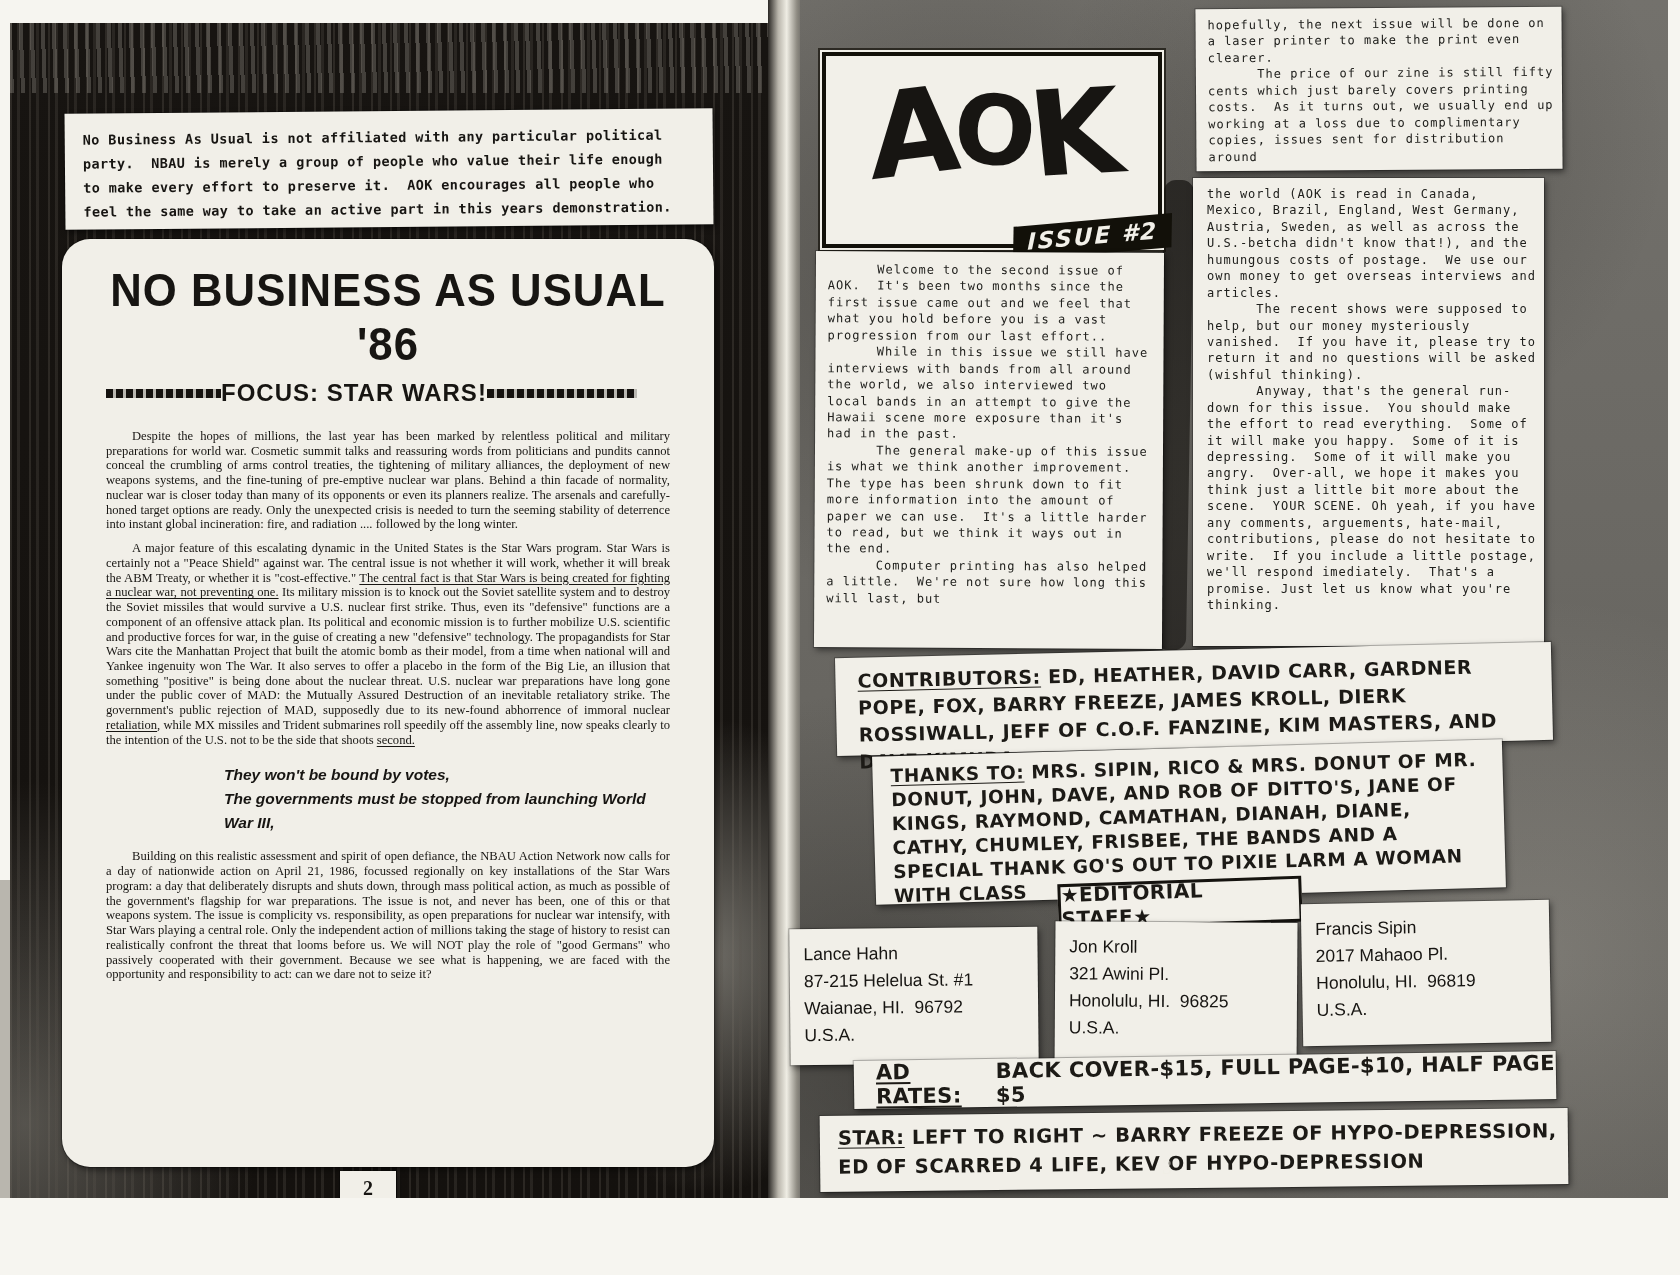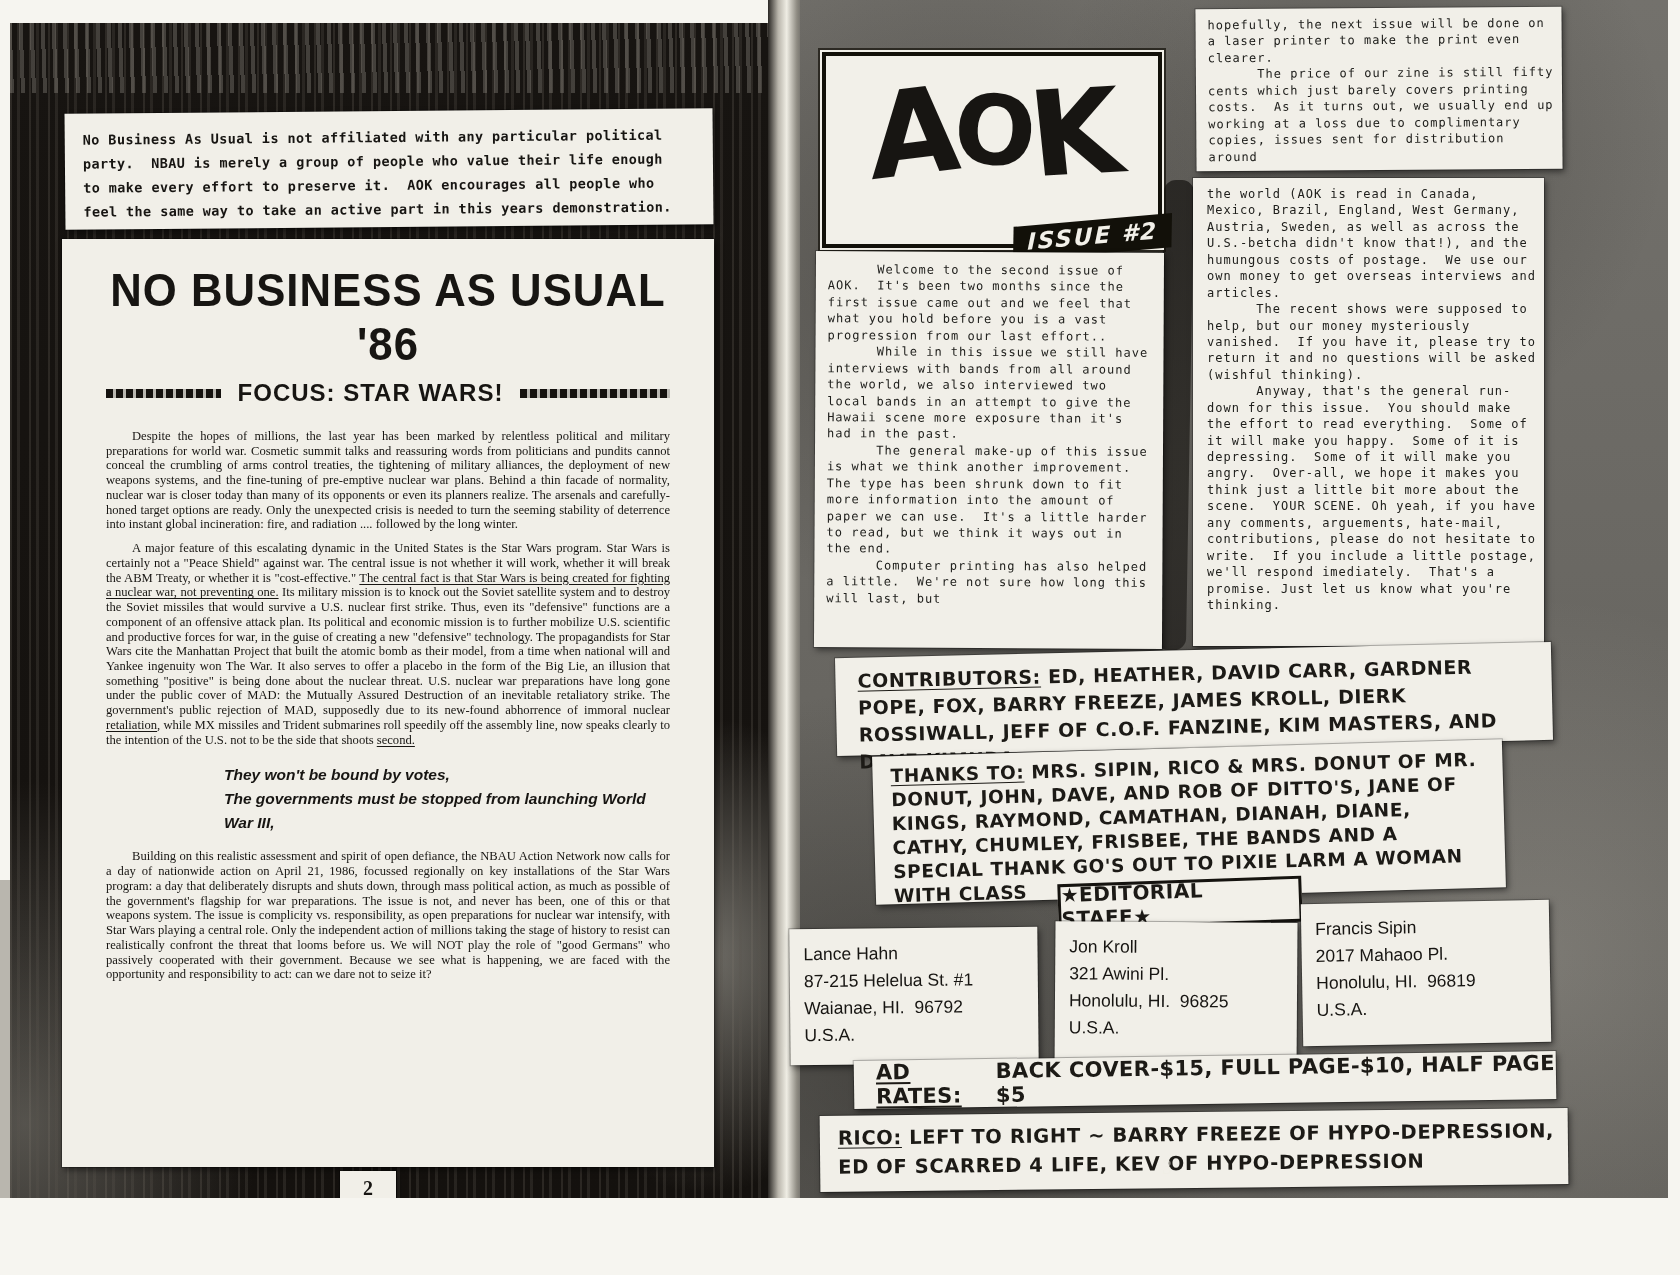--- a/index.html
+++ b/index.html
@@ -18,24 +18,24 @@
       background:repeating-linear-gradient(88deg, rgba(200,195,185,.25) 0 4px, transparent 4px 11px);}
 
   .paper{background:#f1efe8;box-shadow:0 0 0 1px rgba(0,0,0,.25), 2px 3px 6px rgba(0,0,0,.5);}
 
   .top-strip{position:absolute;left:55px;top:88px;width:648px;height:116px;
       transform:rotate(-.5deg);padding:14px 16px 0 18px;box-sizing:border-box;
       font-family:"DejaVu Sans Mono",monospace;font-weight:bold;font-size:13.5px;
       line-height:1.78;letter-spacing:.4px;white-space:pre-wrap;}
 
   .article{position:absolute;left:52px;top:216px;width:652px;height:928px;
-      padding:26px 44px 0 44px;box-sizing:border-box;}
+      padding:26px 44px 0 44px;box-sizing:border-box;border-radius:28px;}
   .headline{font-family:"Liberation Sans",sans-serif;font-weight:bold;font-size:42px;
       letter-spacing:1px;text-align:center;transform:scale(1.04,1.12);margin:4px 0 14px 0;}
-  .subhead-row{display:flex;align-items:center;justify-content:space-between;gap:0;margin:0 0 22px 0;}
+  .subhead-row{display:flex;align-items:center;justify-content:flex-start;gap:0;margin:0 0 22px 0;}
   .subhead{font-family:"Liberation Sans",sans-serif;font-weight:bold;font-size:24px;letter-spacing:1px;}
   .rule-hatch{height:9px;background:repeating-linear-gradient(90deg,#15120f 0 7px,rgba(21,18,15,.25) 7px 10px);}
   .rule-l{width:115px}.rule-r{width:150px}
   .article p{font-family:"Liberation Serif",serif;font-size:12.6px;line-height:1.17;
       margin:0 0 9px 0;text-indent:26px;text-align:justify;}
   .uline{text-decoration:underline;text-underline-offset:2px;}
   .slogan{margin:16px 0 14px 118px;font-family:"Liberation Sans",sans-serif;
       font-weight:bold;font-style:italic;font-size:15.5px;line-height:1.55;}
   .pagenum-left{position:absolute;left:330px;top:1148px;width:56px;height:34px;
       display:flex;align-items:center;justify-content:center;
@@ -196,18 +196,18 @@
     <div>2017 Mahaoo Pl.</div>
     <div>Honolulu, HI.  96819</div>
     <div>U.S.A.</div>
   </div>
 
   <div class="paper hand adrates">
       <span class="lbl">AD RATES:</span>
       <span> BACK COVER-$15, FULL PAGE-$10, HALF PAGE $5</span>
     </div>
 
-  <div class="paper hand coverline"><span class="lbl">RICO:</span><span> LEFT TO RIGHT ~ BARRY FREEZE OF HYPO-DEPRESSION, ED OF SCARRED 4 LIFE, KEV OF HYPO-DEPRESSION</span></div>
+  <div class="paper hand coverline"><span class="lbl">STAR:</span><span> LEFT TO RIGHT ~ BARRY FREEZE OF HYPO-DEPRESSION, ED OF SCARRED 4 LIFE, KEV OF HYPO-DEPRESSION</span></div>
 
   <div class="pagenum-right">3</div>
 
   <div class="scan-bottom"></div>
 </div>
 
 </body></html>

